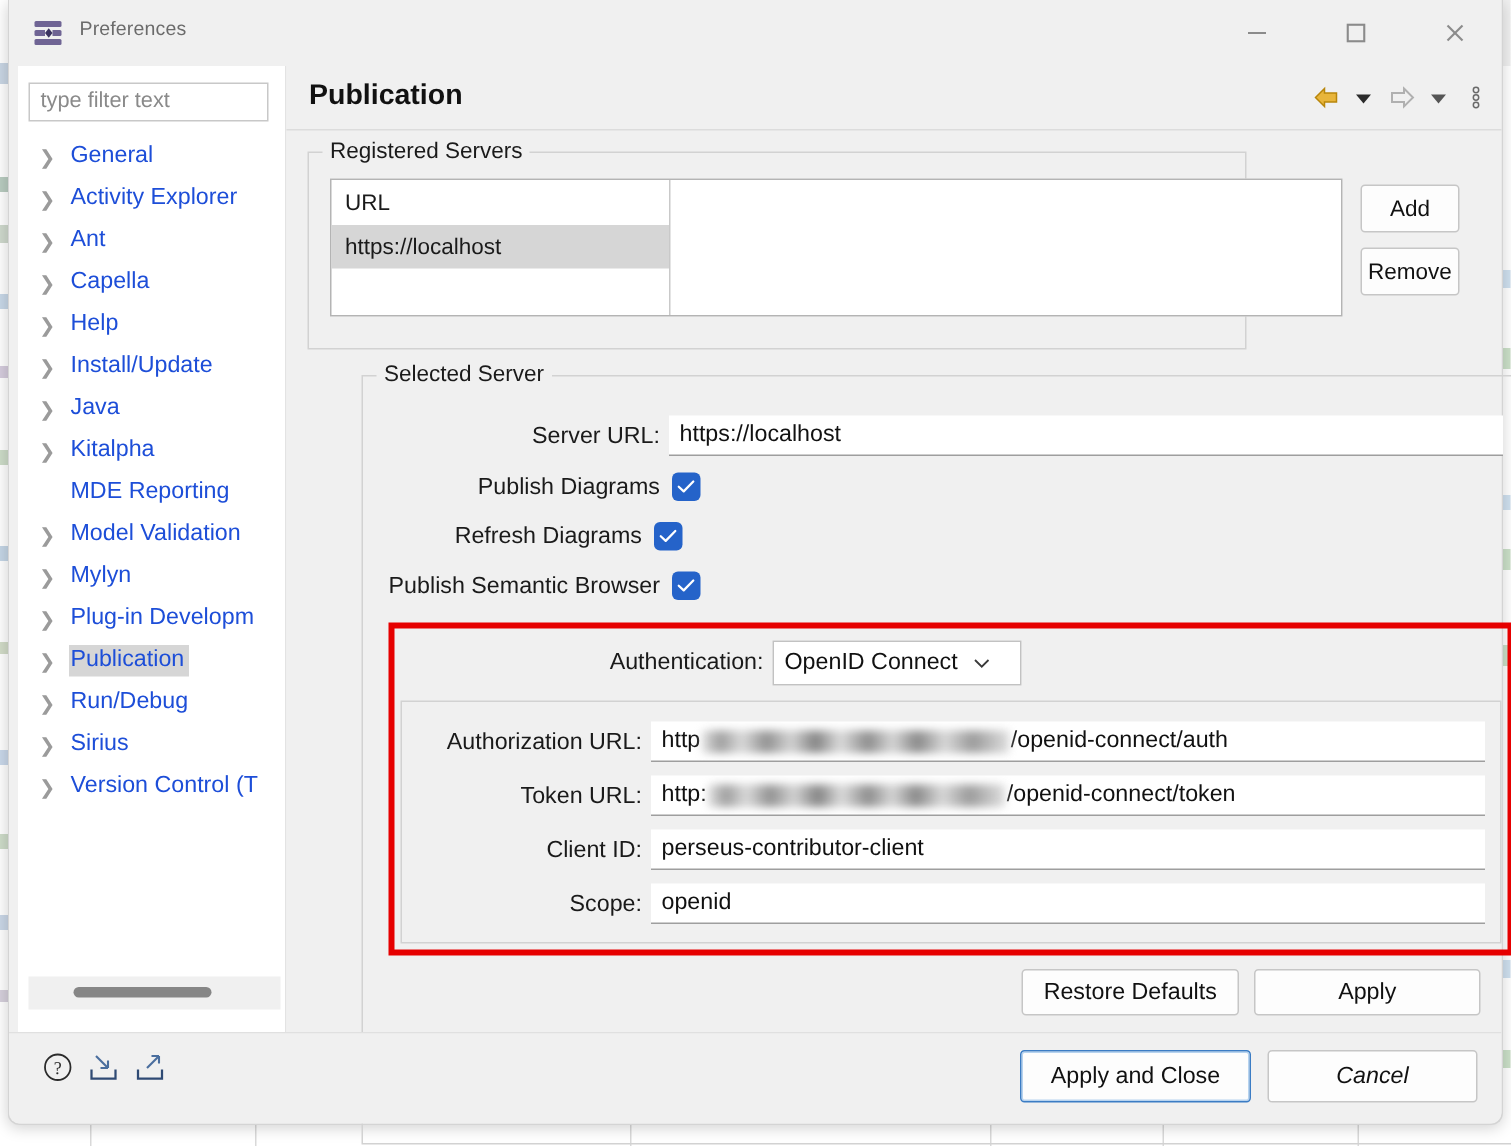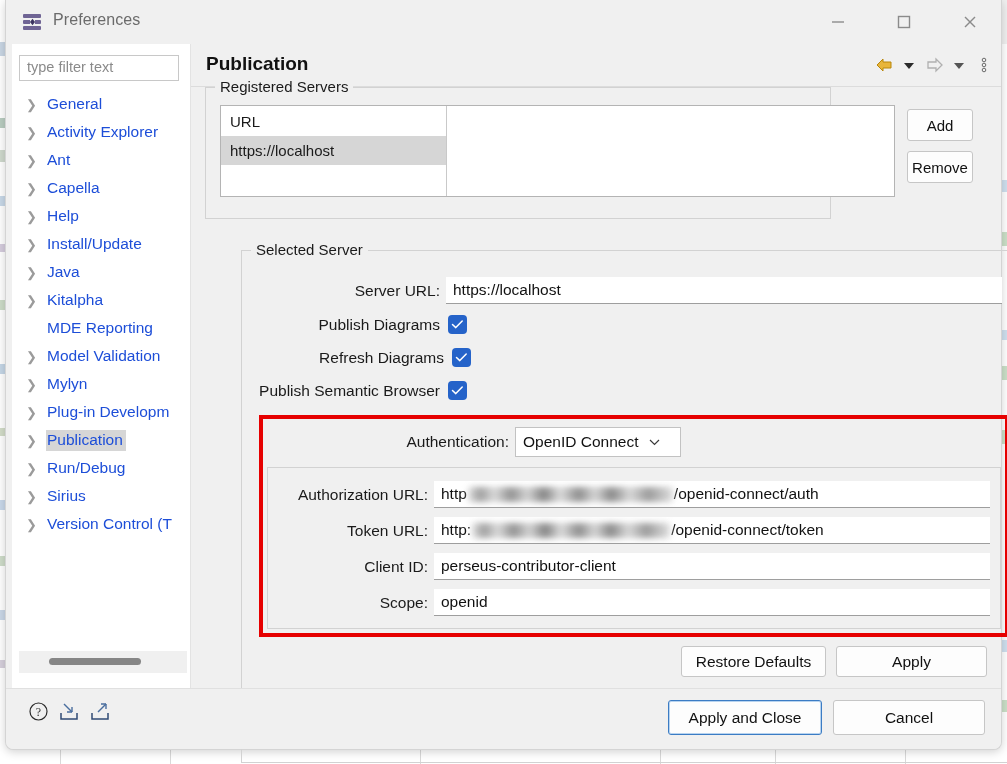--- a/index.html
+++ b/index.html
@@ -103,21 +103,21 @@
     border-radius: 0 0 0 0;
   }
   .title-icon {
     position: absolute;
     left: 15px; top: 11px;
     width: 22px; height: 22px;
   }
   .title-text {
     position: absolute;
     left: 47px; top: 11px;
-    font-size: 16px;
+    font-size: 13px;
     color: #6b6b6b;
     letter-spacing: 0.1px;
   }
   .win-btn {
     position: absolute;
     top: 0;
     width: 46px; height: 44px;
     display: flex;
     align-items: center;
     justify-content: center;
@@ -230,21 +230,21 @@
   }
   .group > .legend {
     position: absolute;
     left: 9px; top: -10px;
     background: #f0f0f0;
     padding: 0 5px;
     font-size: 15px;
     color: #1a1a1a;
   }
 
-  #grp-registered { left: 14px; top: 43px; width: 626px; height: 132px; }
+  #grp-registered { left: 14px; top: 57px; width: 626px; height: 132px; }
   #grp-selected  { left: 14px; top: 206px; width: 782px; height: 513px; margin-left: 36px; }
 
   
   .srv-table {
     position: absolute;
     left: 14px; top: 17px;
     width: 675px; height: 92px;
     background: #ffffff;
     border: 1px solid #b4b4b4;
     box-sizing: border-box;
@@ -325,21 +325,21 @@
   .checkbox {
     width: 19px; height: 19px;
     background: #2563c9;
     border-radius: 4px;
     margin-left: 8px;
     display: flex; align-items: center; justify-content: center;
     flex: 0 0 19px;
   }
   #row-pub-diagrams   { left: 16px; top: 64px; }
   #row-pub-diagrams .field-label   { width: 182px; }
-  #row-refresh-diagrams { left: 20px; top: 97px; justify-content: space-between; }
+  #row-refresh-diagrams { left: 4px; top: 97px; justify-content: space-between; }
   #row-refresh-diagrams .field-label { width: 182px; }
   #row-pub-semantic   { left: 16px; top: 130px; }
   #row-pub-semantic .field-label   { width: 182px; }
 
   
   .red-box {
     position: absolute;
     left: 17px; top: 164px;
     width: 750px; height: 222px;
     border: 4px solid #e60000;
@@ -434,21 +434,21 @@
     right: 16px; top: 11px;
     display: flex;
     gap: 11px;
     justify-content: flex-end;
   }
   #btn-apply-close {
     width: 154px; height: 35px;
     border: 1px solid #3b7cc4;
     box-shadow: 0 0 0 1px #b7d3ef inset;
   }
-  #btn-cancel { width: 152px; height: 35px; }
+  #btn-cancel { width: 140px; height: 35px; font-style: italic; }
 </style>
 </head>
 <body>
 
 <div class="bg-strip-left"></div>
 <div class="bg-strip-right"></div>
 <div class="bg-bottom">
   <div class="seam" style="left:60px"></div>
   <div class="seam" style="left:170px"></div>
   <div class="seam" style="left:420px"></div>

